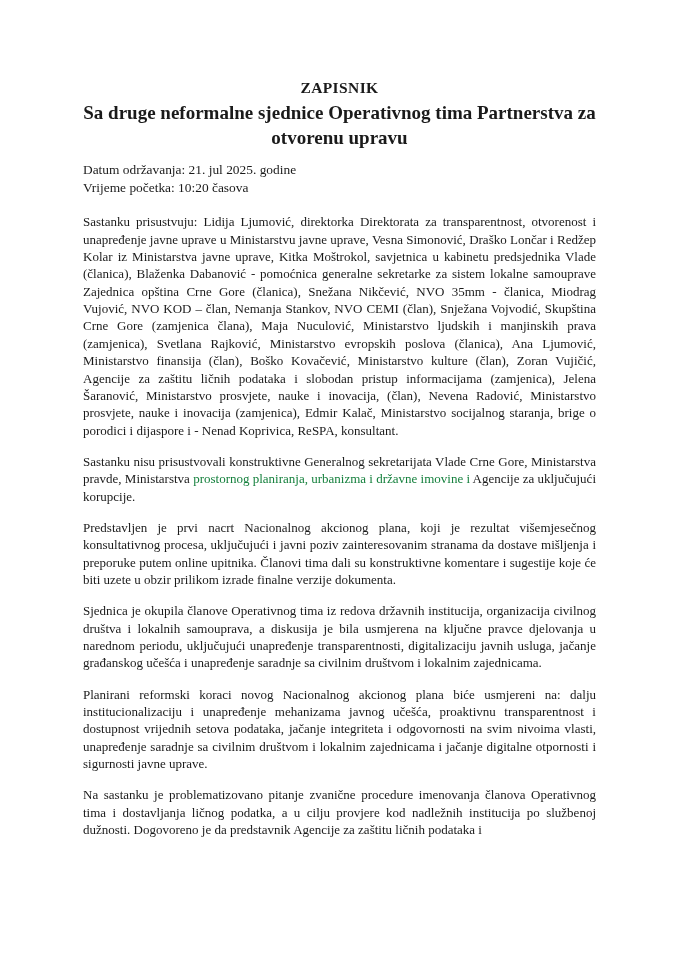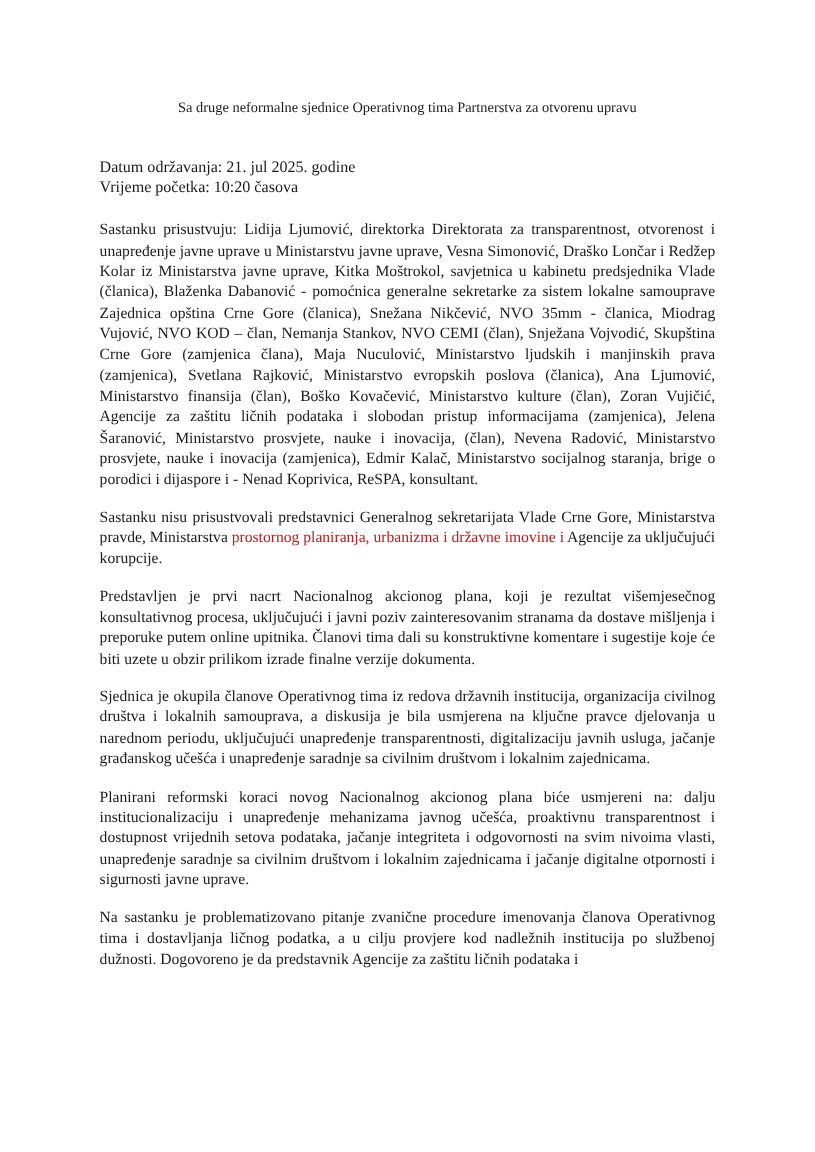--- a/index.html
+++ b/index.html
@@ -34,27 +34,27 @@
     padding-top: 78px;
   }
   .doc-title {
     font-size: 15.5px;
     font-weight: bold;
     letter-spacing: 0.4px;
     line-height: 1.25;
     margin: 0;
   }
   .doc-subtitle {
-    font-size: 12px;
-    font-weight: normal;
+    font-size: 19px;
+    font-weight: bold;
     line-height: 1.3;
     margin: 4px 0 0 0;
   }
   .meta-block {
-    margin-top: 32px;
+    margin-top: 10px;
   }
   .meta-line {
     font-size: 13.4px;
     line-height: 1.33;
     text-align: left;
   }
   .body-block {
     margin-top: 17px;
   }
   p.para {
@@ -62,43 +62,44 @@
     line-height: 1.335;
     text-align: justify;
     text-justify: inter-word;
     margin: 0 0 14px 0;
     hyphens: none;
   }
   p.para:last-child {
     margin-bottom: 0;
   }
   .muted {
-    color: #b91c1c;
+    color: #15803d;
   }
 </style>
 </head>
 <body>
 
 <div class="page">
   <div class="content">
 
     <div class="title-block">
+      <h1 class="doc-title">ZAPISNIK</h1>
       <h2 class="doc-subtitle">Sa druge neformalne sjednice Operativnog tima Partnerstva za otvorenu upravu</h2>
     </div>
 
     <div class="meta-block">
       <div class="meta-line">Datum održavanja: 21. jul 2025. godine</div>
       <div class="meta-line">Vrijeme početka: 10:20 časova</div>
     </div>
 
     <div class="body-block">
 
       <p class="para">Sastanku prisustvuju: Lidija Ljumović, direktorka Direktorata za transparentnost, otvorenost i unapređenje javne uprave u Ministarstvu javne uprave, Vesna Simonović, Draško Lončar i Redžep Kolar iz Ministarstva javne uprave, Kitka Moštrokol, savjetnica u kabinetu predsjednika Vlade (članica), Blaženka Dabanović - pomoćnica generalne sekretarke za sistem lokalne samouprave Zajednica opština Crne Gore (članica), Snežana Nikčević, NVO 35mm - članica, Miodrag Vujović, NVO KOD – član, Nemanja Stankov, NVO CEMI (član), Snježana Vojvodić, Skupština Crne Gore (zamjenica člana), Maja Nuculović, Ministarstvo ljudskih i manjinskih prava (zamjenica), Svetlana Rajković, Ministarstvo evropskih poslova (članica), Ana Ljumović, Ministarstvo finansija (član), Boško Kovačević, Ministarstvo kulture (član), Zoran Vujičić, Agencije za zaštitu ličnih podataka i slobodan pristup informacijama (zamjenica), Jelena Šaranović, Ministarstvo prosvjete, nauke i inovacija, (član), Nevena Radović, Ministarstvo prosvjete, nauke i inovacija (zamjenica), Edmir Kalač, Ministarstvo socijalnog staranja, brige o porodici i dijaspore i - Nenad Koprivica, ReSPA, konsultant.</p>
 
-      <p class="para"><span>Sastanku nisu prisustvovali predstavnici Generalnog sekretarijata Vlade Crne Gore, Ministarstva pravde, Ministarstva </span><span class="muted">prostornog planiranja, urbanizma i državne imovine i</span><span> Agencije za uključujući korupcije.</span></p>
+      <p class="para"><span>Sastanku nisu prisustvovali konstruktivne Generalnog sekretarijata Vlade Crne Gore, Ministarstva pravde, Ministarstva </span><span class="muted">prostornog planiranja, urbanizma i državne imovine i</span><span> Agencije za uključujući korupcije.</span></p>
 
       <p class="para">Predstavljen je prvi nacrt Nacionalnog akcionog plana, koji je rezultat višemjesečnog konsultativnog procesa, uključujući i javni poziv zainteresovanim stranama da dostave mišljenja i preporuke putem online upitnika. Članovi tima dali su konstruktivne komentare i sugestije koje će biti uzete u obzir prilikom izrade finalne verzije dokumenta.</p>
 
       <p class="para">Sjednica je okupila članove Operativnog tima iz redova državnih institucija, organizacija civilnog društva i lokalnih samouprava, a diskusija je bila usmjerena na ključne pravce djelovanja u narednom periodu, uključujući unapređenje transparentnosti, digitalizaciju javnih usluga, jačanje građanskog učešća i unapređenje saradnje sa civilnim društvom i lokalnim zajednicama.</p>
 
       <p class="para">Planirani reformski koraci novog Nacionalnog akcionog plana biće usmjereni na: dalju institucionalizaciju i unapređenje mehanizama javnog učešća, proaktivnu transparentnost i dostupnost vrijednih setova podataka, jačanje integriteta i odgovornosti na svim nivoima vlasti, unapređenje saradnje sa civilnim društvom i lokalnim zajednicama i jačanje digitalne otpornosti i sigurnosti javne uprave.</p>
 
 
       <p class="para">Na sastanku je problematizovano pitanje zvanične procedure imenovanja članova Operativnog tima i dostavljanja ličnog podatka, a u cilju provjere kod nadležnih institucija po službenoj dužnosti. Dogovoreno je da predstavnik Agencije za zaštitu ličnih podataka i</p>
 

